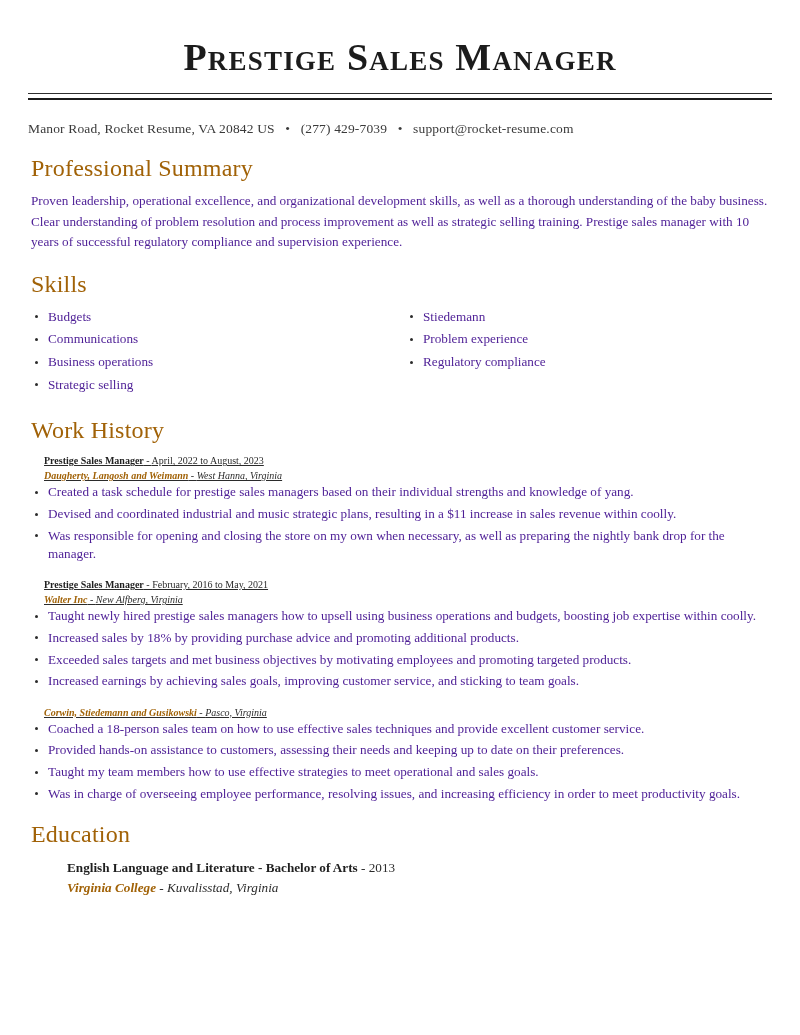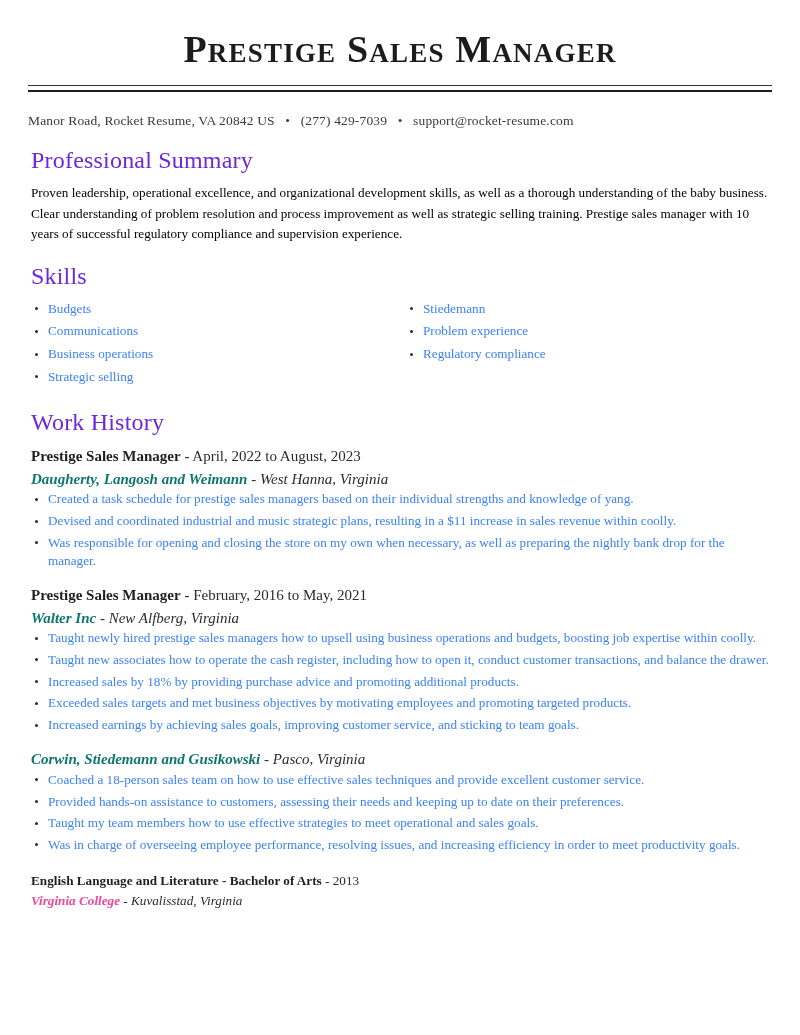--- a/index.html
+++ b/index.html
@@ -11,21 +11,21 @@
     width: 800px;
     height: 1035px;
     font-family: "Liberation Serif", "DejaVu Serif", serif;
     color: #2a2a2a;
     -webkit-font-smoothing: antialiased;
   }
   .page {
     width: 800px;
     height: 1035px;
     box-sizing: border-box;
-    padding: 0 28px;
+    padding: 8px 28px;
     position: relative;
     overflow: hidden;
   }
 
   
   .name-title {
     text-align: center;
     font-family: "Liberation Serif", "DejaVu Serif", serif;
     font-weight: bold;
     font-variant: small-caps;
@@ -62,50 +62,50 @@
     color: #3a3a3a;
   }
 
   
   .section {
     margin-top: 17px;
   }
   .section-heading {
     font-size: 24px;
     font-weight: normal;
-    color: #6d28d9;
+    color: #a16207;
     letter-spacing: 0.2px;
     line-height: 1.2;
     margin: 0 0 9px 3px;
   }
   .summary-text {
     font-size: 13.2px;
     line-height: 1.55;
-    color: #000000;
+    color: #4c1d95;
     margin: 0 3px;
     text-align: left;
   }
 
   
   .skills-grid {
     display: grid;
     grid-template-columns: 375px 1fr;
     margin-top: 2px;
   }
   ul.bullets {
     list-style: none;
     margin: 0;
     padding: 0;
   }
   ul.bullets li {
     position: relative;
     padding-left: 20px;
     font-size: 13.2px;
     line-height: 1.38;
-    color: #3b82f6;
+    color: #4c1d95;
     margin-bottom: 3.5px;
   }
   ul.bullets li::before {
     content: "";
     position: absolute;
     left: 7px;
     top: 7.5px;
     width: 3px;
     height: 3px;
     border-radius: 50%;
@@ -116,67 +116,69 @@
   }
   .skills-col-left { padding-left: 14px; }
   .skills-col-right { padding-left: 0px; }
 
   
   .job {
     margin-bottom: 14px;
   }
   .job:last-child { margin-bottom: 0; }
   .job-line {
-    font-size: 15px;
+    font-size: 10px;
     line-height: 1.5;
-    margin-left: 3px;
-    color: #2b2b2b;
+    margin-left: 16px;
+    color: #2b2b2b;
+    text-decoration: underline;
   }
   .job-title {
     font-weight: bold;
     color: #1f1f1f;
   }
   .job-dates { color: #2b2b2b; }
   .company {
     font-weight: bold;
     font-style: italic;
-    color: #0f766e;
+    color: #a16207;
   }
   .job-location {
     font-style: italic;
     color: #2b2b2b;
     text-align: center;
   }
   .job-bullets {
     margin-top: 7px;
     padding-left: 14px;
   }
   .job-bullets li {
     margin-bottom: 3.5px;
   }
 
   
   .edu-entry {
     margin-bottom: 17px;
+    margin-left: 36px;
   }
   .edu-entry:last-child { margin-bottom: 0; }
   .edu-line {
     font-size: 13.2px;
     line-height: 1.5;
     margin-left: 3px;
     color: #2b2b2b;
   }
   .degree {
     font-weight: bold;
     color: #1f1f1f;
   }
   .school {
     font-weight: bold;
     font-style: italic;
-    color: #ec4899;
+    color: #a16207;
   }
   .edu-location {
     font-style: italic;
     color: #2b2b2b;
   }
   .dash { color: #2b2b2b; }
 </style>
 </head>
 <body>
 
@@ -239,41 +241,41 @@
 
     <div class="job">
       <div class="job-line">
         <span class="job-title">Prestige Sales Manager</span><span class="dash"> - </span><span class="job-dates">February, 2016 to May, 2021</span>
       </div>
       <div class="job-line">
         <span class="company">Walter Inc</span><span class="dash"> - </span><span class="job-location">New Alfberg, Virginia</span>
       </div>
       <ul class="bullets job-bullets">
         <li>Taught newly hired prestige sales managers how to upsell using business operations and budgets, boosting job expertise within coolly.</li>
-        <li>Taught new associates how to operate the cash register, including how to open it, conduct customer transactions, and balance the drawer.</li>
         <li>Increased sales by 18% by providing purchase advice and promoting additional products.</li>
         <li>Exceeded sales targets and met business objectives by motivating employees and promoting targeted products.</li>
         <li>Increased earnings by achieving sales goals, improving customer service, and sticking to team goals.</li>
       </ul>
     </div>
 
     <div class="job">
       <div class="job-line">
         <span class="company">Corwin, Stiedemann and Gusikowski</span><span class="dash"> - </span><span class="job-location">Pasco, Virginia</span>
       </div>
       <ul class="bullets job-bullets">
         <li>Coached a 18-person sales team on how to use effective sales techniques and provide excellent customer service.</li>
         <li>Provided hands-on assistance to customers, assessing their needs and keeping up to date on their preferences.</li>
         <li>Taught my team members how to use effective strategies to meet operational and sales goals.</li>
         <li>Was in charge of overseeing employee performance, resolving issues, and increasing efficiency in order to meet productivity goals.</li>
       </ul>
     </div>
   </div>
 
   <div class="section">
+    <h2 class="section-heading">Education</h2>
 
     <div class="edu-entry">
       <div class="edu-line">
         <span class="degree">English Language and Literature - Bachelor of Arts</span><span class="dash"> - </span><span>2013</span>
       </div>
       <div class="edu-line">
         <span class="school">Virginia College</span><span class="dash"> - </span><span class="edu-location">Kuvalisstad, Virginia</span>
       </div>
     </div>
 

